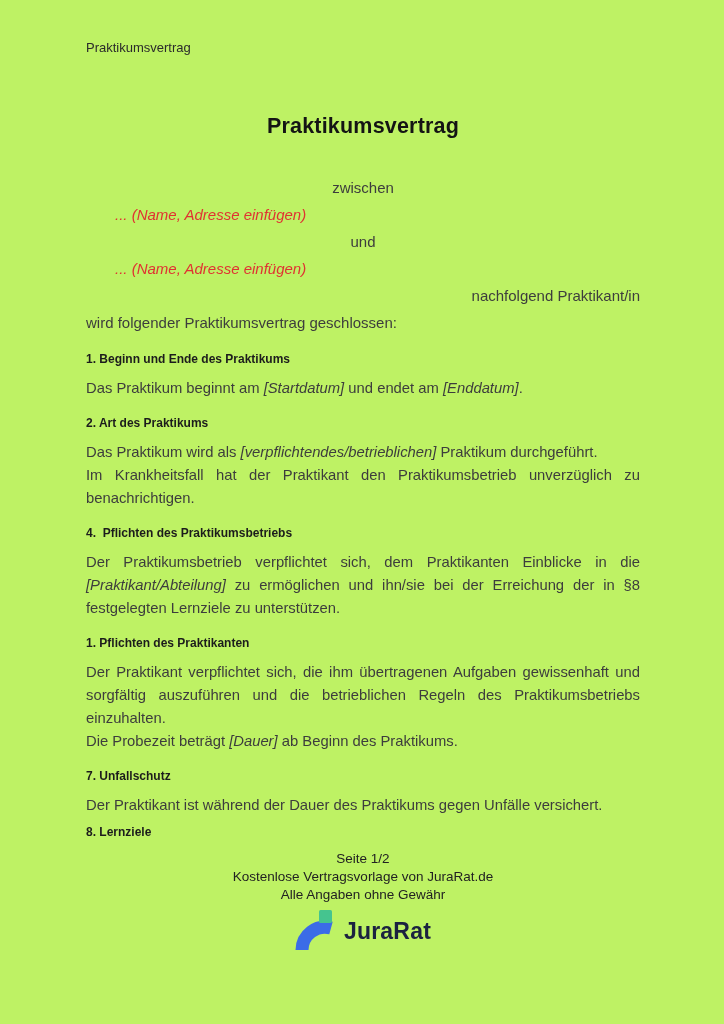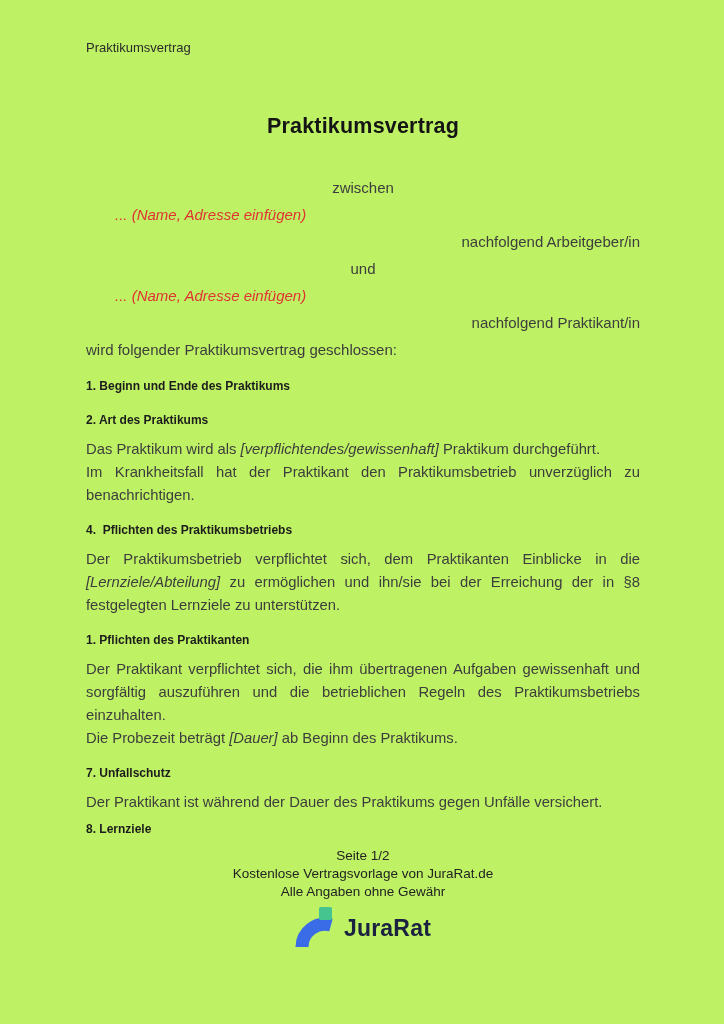--- a/index.html
+++ b/index.html
@@ -87,34 +87,34 @@
 
 <div class="page">
 
   <div class="doc-header">Praktikumsvertrag</div>
 
   <h1 class="title">Praktikumsvertrag</h1>
 
   <div class="parties">
     <div class="p-line t-center">zwischen</div>
     <div class="p-line t-left red-ph">... (Name, Adresse einfügen)</div>
-    <div class="p-line t-right">nachfolgend Arbeitgeber/in</div>
     <div class="p-line t-center">und</div>
     <div class="p-line t-left red-ph">... (Name, Adresse einfügen)</div>
     <div class="p-line t-right">nachfolgend Praktikant/in</div>
     <div class="p-line t-left">wird folgender Praktikumsvertrag geschlossen:</div>
   </div>
 
   <div class="sections" id="sections">
       <h2 class="sec-h">1. Beginn und Ende des Praktikums</h2>
+      <p class="sec-p"><span>Das Praktikum beginnt am </span><em>[Startdatum]</em><span> und endet am </span><em>[Enddatum]</em><span>.</span></p>
       <h2 class="sec-h">2. Art des Praktikums</h2>
-      <p class="sec-p"><span>Das Praktikum wird als </span><em>[verpflichtendes/gewissenhaft]</em><span> Praktikum durchgeführt.</span></p>
+      <p class="sec-p"><span>Das Praktikum wird als </span><em>[verpflichtendes/betrieblichen]</em><span> Praktikum durchgeführt.</span></p>
       <p class="sec-p"><span>Im Krankheitsfall hat der Praktikant den Praktikumsbetrieb unverzüglich zu benachrichtigen.</span></p>
       <h2 class="sec-h">4.&nbsp; Pflichten des Praktikumsbetriebs</h2>
-      <p class="sec-p"><span>Der Praktikumsbetrieb verpflichtet sich, dem Praktikanten Einblicke in die </span><em>[Lernziele/Abteilung]</em><span> zu ermöglichen und ihn/sie bei der Erreichung der in §8 festgelegten Lernziele zu unterstützen.</span></p>
+      <p class="sec-p"><span>Der Praktikumsbetrieb verpflichtet sich, dem Praktikanten Einblicke in die </span><em>[Praktikant/Abteilung]</em><span> zu ermöglichen und ihn/sie bei der Erreichung der in §8 festgelegten Lernziele zu unterstützen.</span></p>
       <h2 class="sec-h">1. Pflichten des Praktikanten</h2>
       <p class="sec-p"><span>Der Praktikant verpflichtet sich, die ihm übertragenen Aufgaben gewissenhaft und sorgfältig auszuführen und die betrieblichen Regeln des Praktikumsbetriebs einzuhalten.</span></p>
       <p class="sec-p"><span>Die Probezeit beträgt </span><em>[Dauer]</em><span> ab Beginn des Praktikums.</span></p>
       <h2 class="sec-h">7. Unfallschutz</h2>
       <p class="sec-p"><span>Der Praktikant ist während der Dauer des Praktikums gegen Unfälle versichert.</span></p>
       <h2 class="sec-h">8. Lernziele</h2>
     </div>
 
   <div class="footer">
     <div>Seite 1/2</div>

